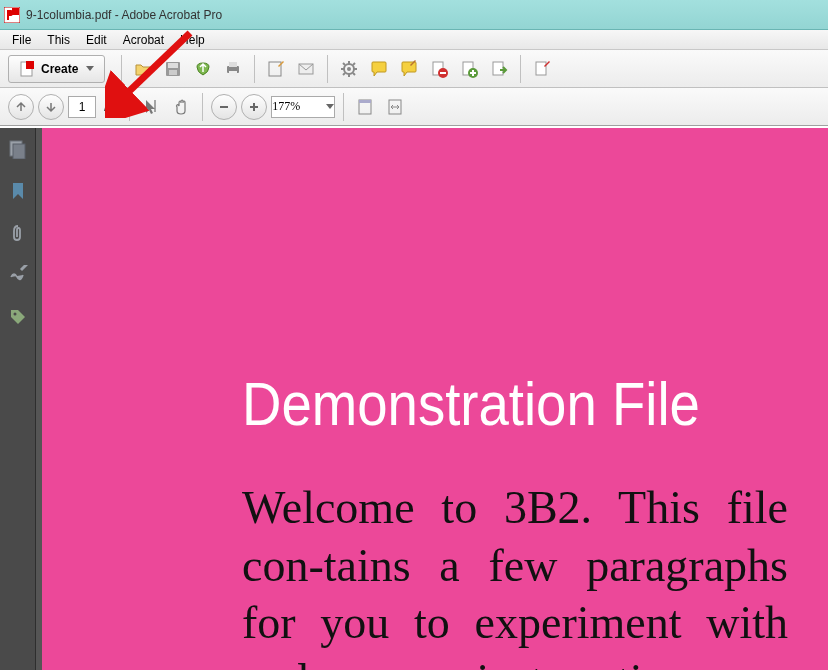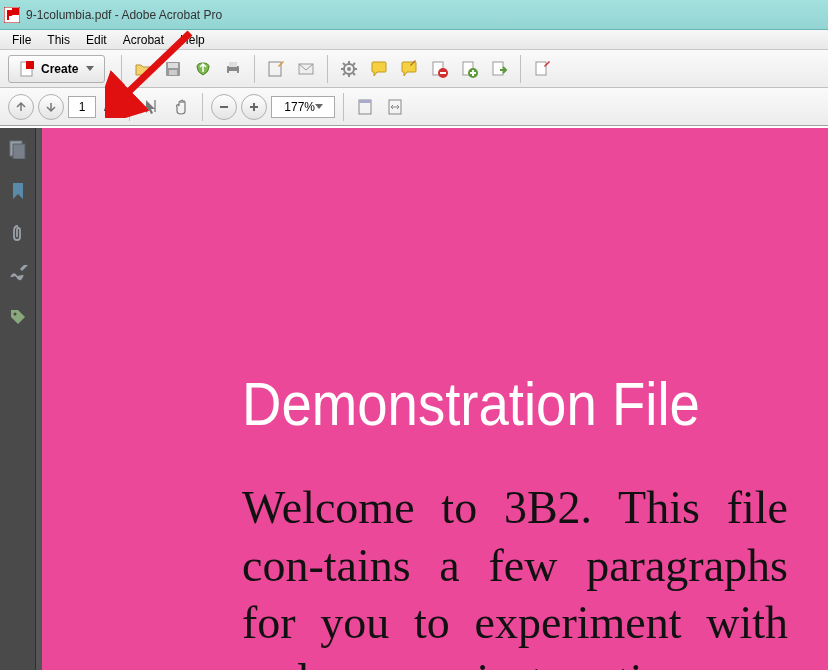--- a/index.html
+++ b/index.html
@@ -20,21 +20,21 @@
 .create-btn { display: flex; align-items: center; height: 28px; padding: 0 10px; border: 1px solid #b0b0b0; border-radius: 3px; background: linear-gradient(to bottom, #fefefe, #e6e6e6); font-weight: bold; gap: 6px; margin-right: 8px; position: relative; justify-content: space-between; }
 .create-btn .triangle { width: 0; height: 0; border-left: 4px solid transparent; border-right: 4px solid transparent; border-top: 5px solid #666; margin-left: 2px; }
 .sep { width: 1px; height: 28px; background: #c0c0c0; margin: 0 4px; }
 
 
 .toolbar2 { height: 38px; background: linear-gradient(to bottom, #fafafa, #ececec); border-bottom: 1px solid #a0a0a0; display: flex; align-items: center; padding-left: 8px; gap: 4px; }
 .toolbar2 .btn, .toolbar2 .circbtn { width: 26px; height: 26px; display: flex; align-items: center; justify-content: center; }
 .circbtn { border: 1px solid #b0b0b0; border-radius: 50%; background: linear-gradient(to bottom, #fefefe, #e4e4e4); }
 .page-input { width: 28px; height: 22px; text-align: center; border: 1px solid #aaa; font-size: 12px; }
 .page-total { margin: 0 4px; color: #444; }
-.zoom-box { width: 64px; height: 22px; border: 1px solid #aaa; background: #fff; display: flex; align-items: center; padding: 0 12px; justify-content: space-between; font-size: 12px; }
+.zoom-box { width: 64px; height: 22px; border: 1px solid #aaa; background: #fff; display: flex; align-items: center; padding: 0 0; justify-content: space-between; font-size: 12px; font-family: Liberation Serif, serif; }
 .zoom-box .triangle { width: 0; height: 0; border-left: 4px solid transparent; border-right: 4px solid transparent; border-top: 5px solid #666; }
 
 
 .workspace { position: absolute; top: 128px; left: 0; right: 0; bottom: 0; display: flex; }
 .navpane { width: 36px; background: #4a4a4a; display: flex; flex-direction: column; align-items: center; padding-top: 10px; gap: 20px; border-right: 1px solid #2e2e2e; }
 .navpane .navicon { width: 22px; height: 22px; display: flex; align-items: center; justify-content: center; }
 .docarea { flex: 1; background: #555; position: relative; overflow: hidden; }
 .page { position: absolute; top: 0; left: 6px; right: 0; bottom: 0; background: #ec4899; padding: 240px 40px 0 200px; }
 .page h1 { color: #fff; font-size: 62px; font-weight: 400; font-family: Arial, sans-serif; transform: scaleX(0.88); transform-origin: left; white-space: nowrap; margin-bottom: 40px; }
 .page p { color: #111; font-size: 46px; font-family: "Times New Roman", serif; line-height: 1.25; text-align: justify; }

